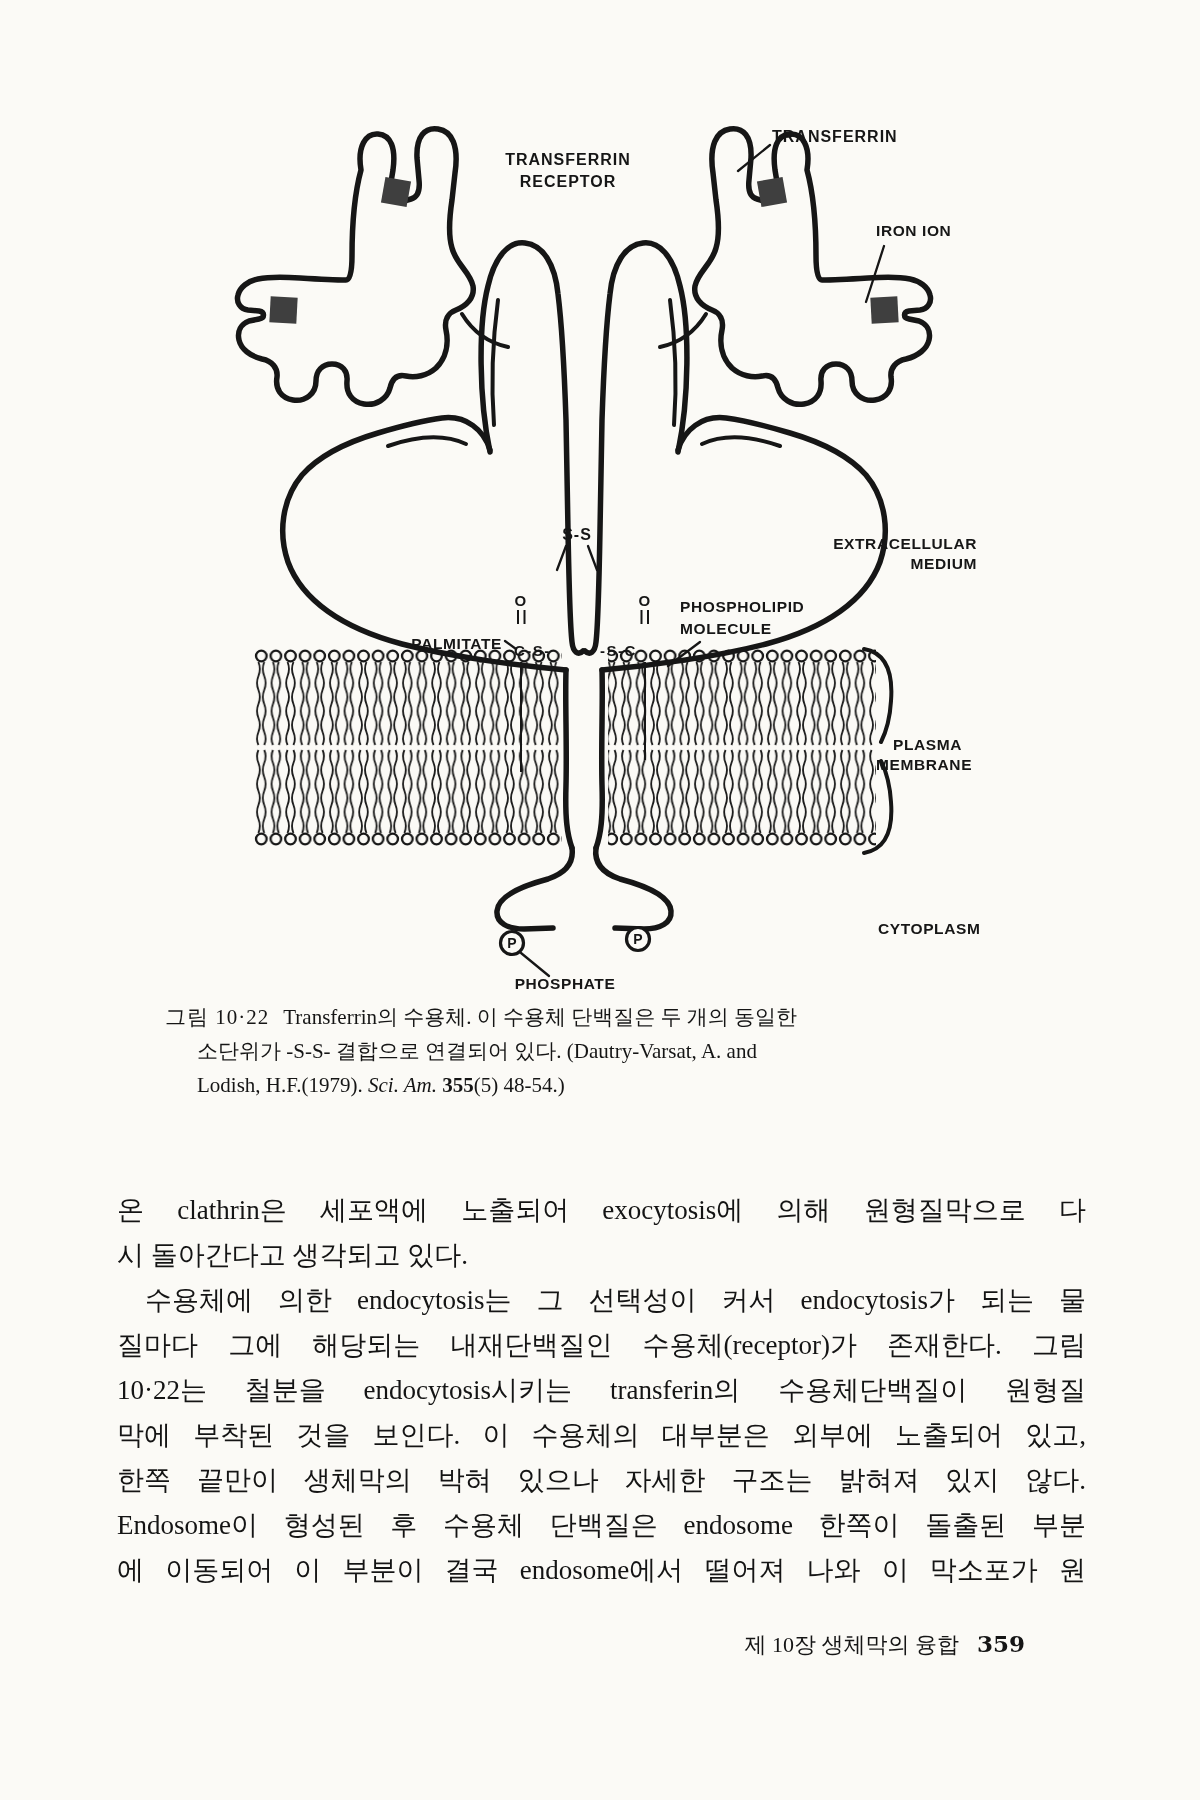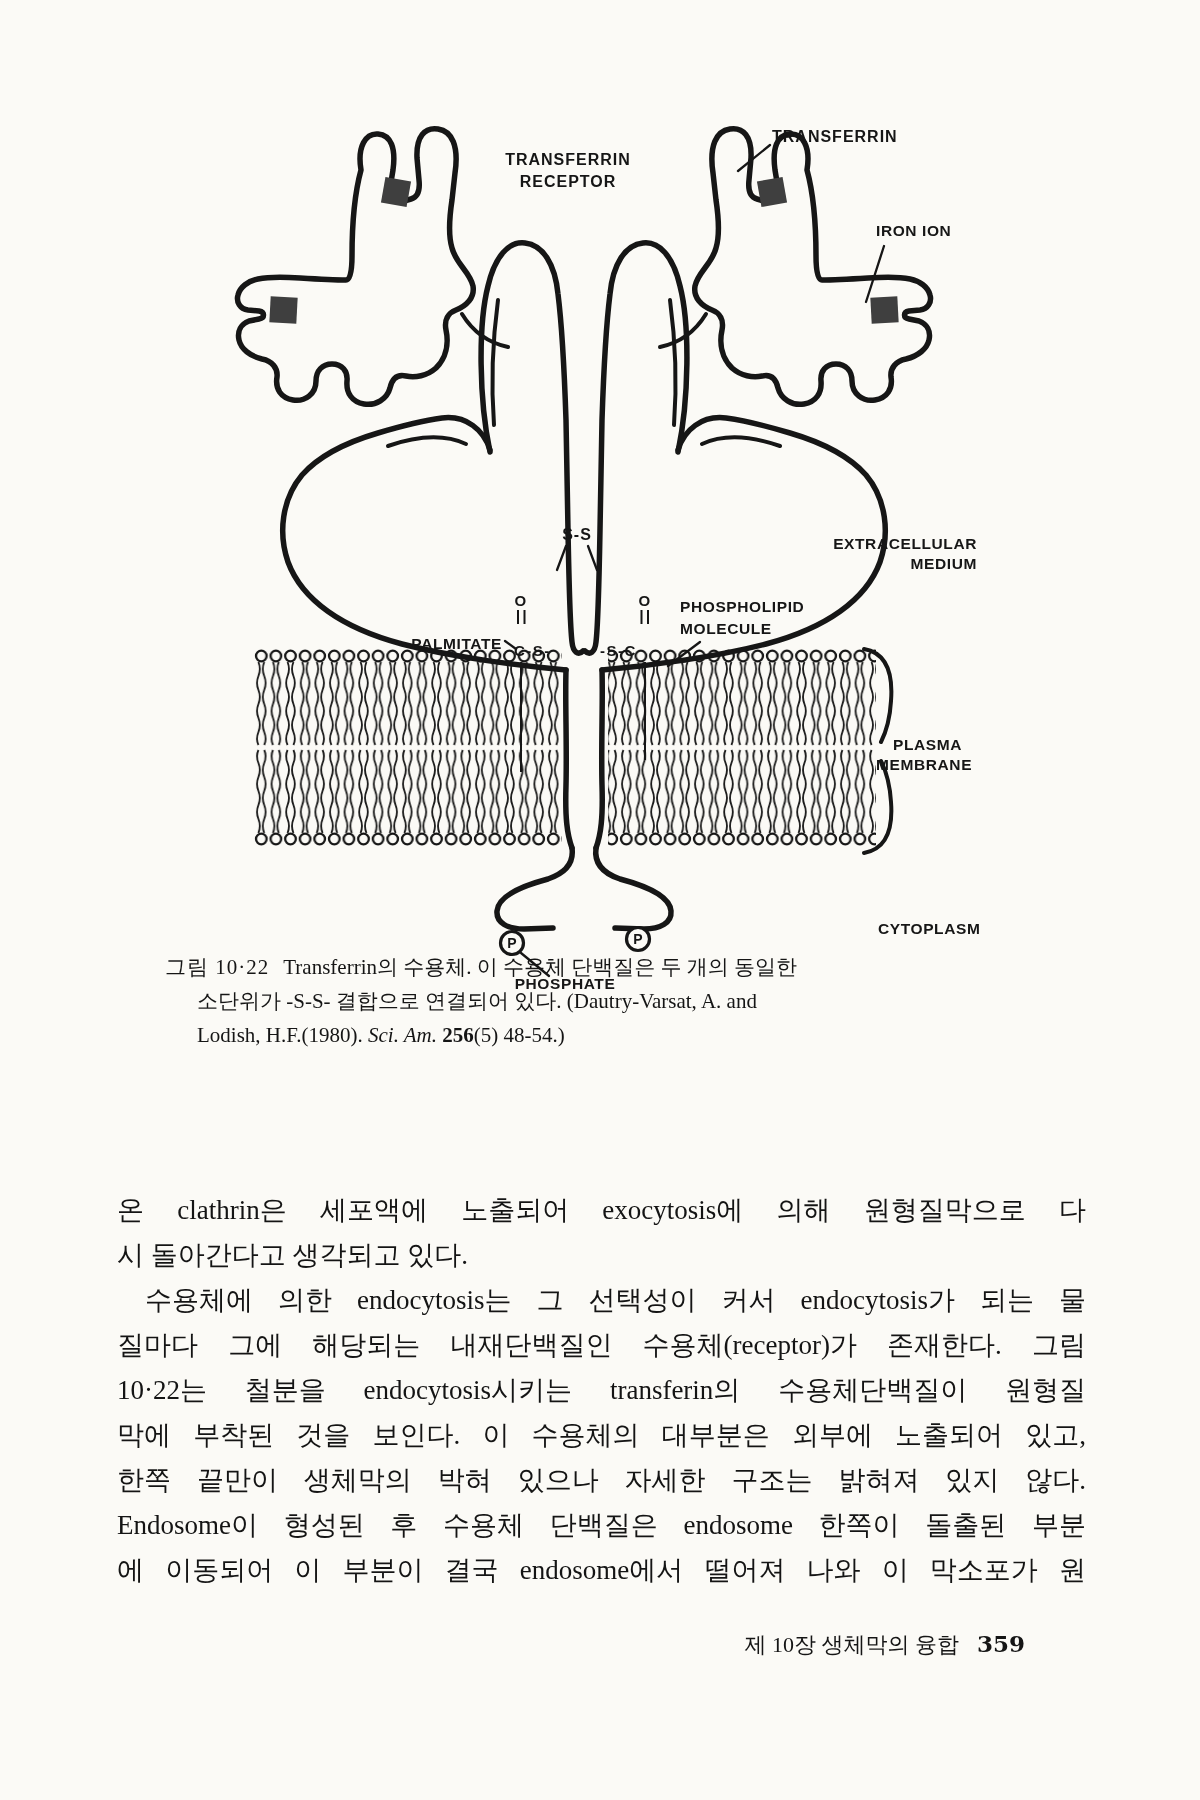--- a/index.html
+++ b/index.html
@@ -10,21 +10,21 @@
   .lbl{font-size:15.5px;letter-spacing:.6px;}
   .lbl-lg{font-size:16px;letter-spacing:1px;}
   .chem{font-size:15px;letter-spacing:1.5px;}
   .thick{fill:none;stroke:#161616;stroke-width:5.5;stroke-linecap:round;stroke-linejoin:round;}
   .thick-f{fill:#fbfaf6;stroke:#161616;stroke-width:5.5;stroke-linecap:round;stroke-linejoin:round;}
   .thin{fill:none;stroke:#161616;stroke-width:2.3;stroke-linecap:round;}
   .vthin{fill:none;stroke:#161616;stroke-width:2;}
   .acc{fill:none;stroke:#161616;stroke-width:4;stroke-linecap:round;}
   .iron{fill:#3f3f3f;stroke:none;}
   .pcirc{fill:#fbfaf6;stroke:#161616;stroke-width:3.2;}
-  .caption{position:absolute;left:165px;top:950px;width:800px;font-size:21px;line-height:34px;color:#151515;}
+  .caption{position:absolute;left:165px;top:1000px;width:800px;font-size:21px;line-height:34px;color:#151515;}
   .caption .hang{padding-left:32px;}
   .cap-label{letter-spacing:1px;}
   .cap-sp{display:inline-block;width:14px;}
   .bodytext{position:absolute;left:117px;top:1188px;width:969px;font-size:27px;line-height:45px;color:#141414;}
   .bline{text-align:justify;text-align-last:justify;}
   .bline.noj{text-align:right;text-align-last:left;}
   .bline.ind{padding-left:28px;}
   .footer{position:absolute;top:1630px;right:175px;font-size:22px;color:#151515;}
   .footer .pg{font-weight:700;font-size:23px;margin-left:18px;font-family:"DejaVu Serif",serif;}
   i{font-style:italic;} b{font-weight:700;}
@@ -133,21 +133,21 @@
     <text class="lbl" x="878" y="934">CYTOPLASM</text>
     <text class="lbl" x="565" y="989" text-anchor="middle">PHOSPHATE</text>
   </svg>
 
   <div class="caption">
     <div>
       <span class="cap-label">그림 10·22</span><span class="cap-sp"></span><span>Transferrin의 수용체. 이 수용체 단백질은 두 개의 동일한</span>
     </div>
     <div class="hang">소단위가 -S-S- 결합으로 연결되어 있다. (Dautry-Varsat, A. and</div>
     <div class="hang">
-      <span>Lodish, H.F.(1980). </span><i>Sci. Am. </i><b>256</b><span>(5) 48-54.)</span>
+      <span>Lodish, H.F.(1979). </span><i>Sci. Am. </i><b>355</b><span>(5) 48-54.)</span>
     </div>
   </div>
 
   <div class="bodytext">
     <div class="bline">온 clathrin은 세포액에 노출되어 exocytosis에 의해 원형질막으로 다</div>
     <div class="bline noj">시 돌아간다고 생각되고 있다.</div>
     <div class="bline ind">수용체에 의한 endocytosis는 그 선택성이 커서 endocytosis가 되는 물</div>
     <div class="bline">질마다 그에 해당되는 내재단백질인 수용체(receptor)가 존재한다. 그림</div>
     <div class="bline">10·22는 철분을 endocytosis시키는 transferin의 수용체단백질이 원형질</div>
     <div class="bline">막에 부착된 것을 보인다. 이 수용체의 대부분은 외부에 노출되어 있고,</div>

